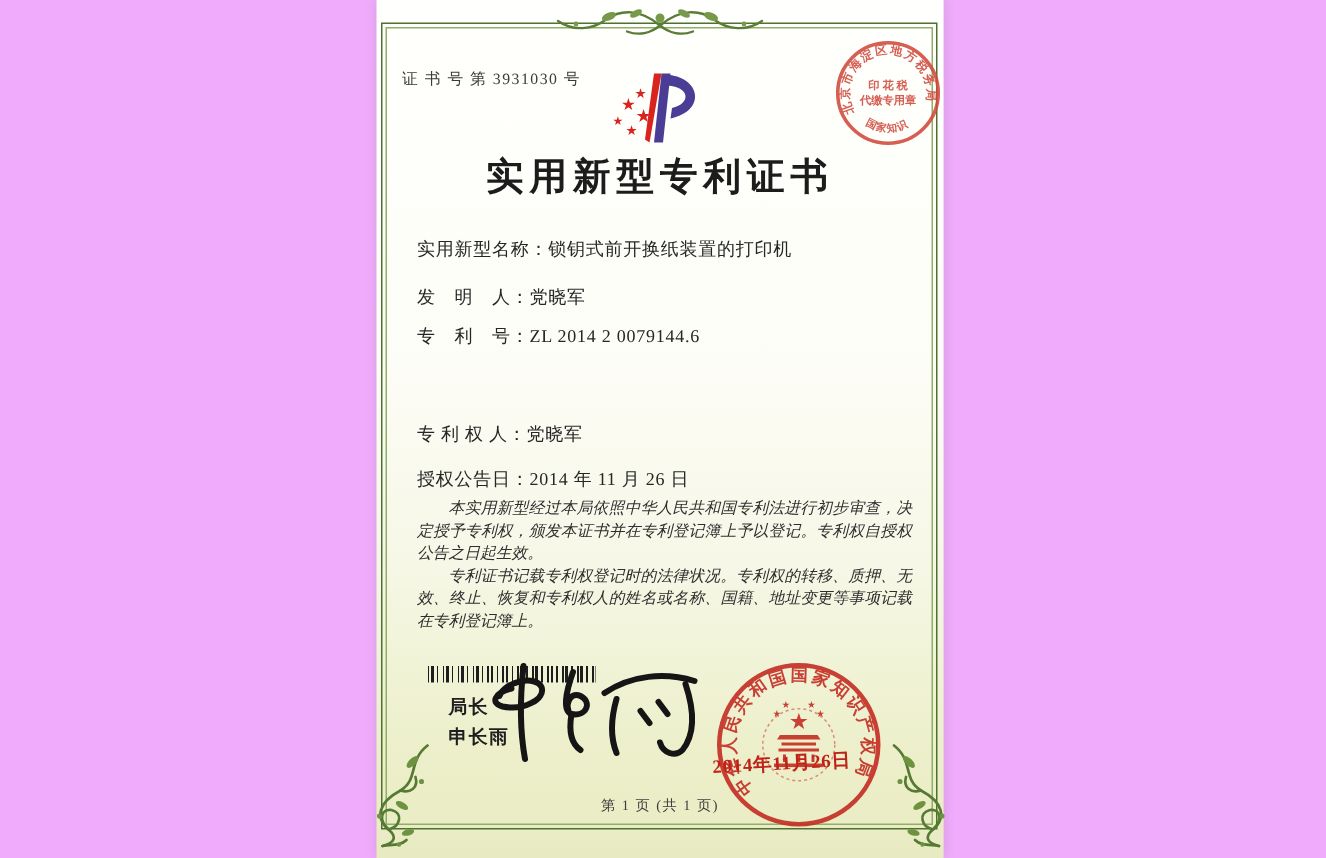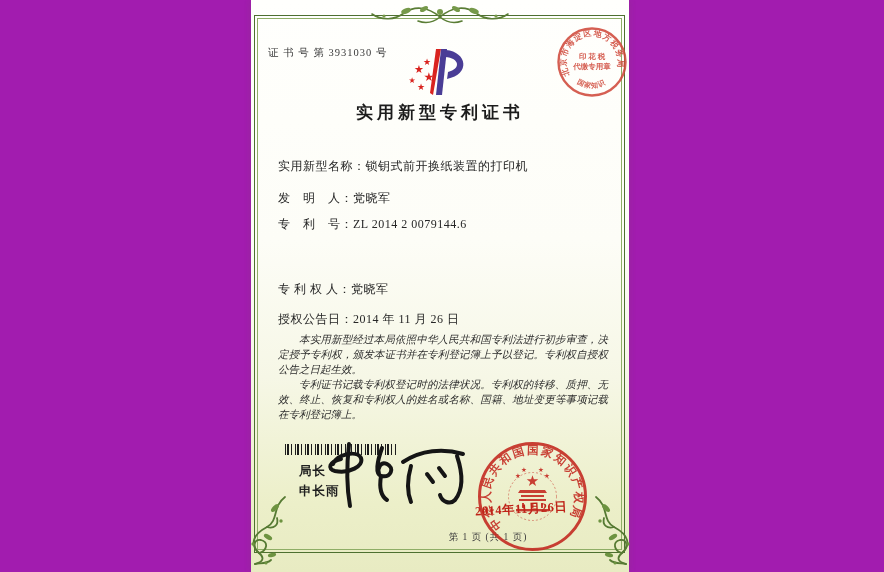--- a/index.html
+++ b/index.html
@@ -1,39 +1,39 @@
 <!DOCTYPE html>
 <html><head>
 <meta charset="utf-8">
 <style>
   html,body{margin:0;padding:0;}
   body{
     width:884px;height:572px;background:#ffffff;overflow:hidden;
     font-family:"Liberation Serif","DejaVu Serif",serif;
     position:relative;
   }
-  .stage{position:absolute;left:0;top:0;width:884px;height:572px;background:#a21caf;}
+  .stage{position:absolute;left:0;top:0;width:884px;height:572px;background:#f0abfc;}
   .paper{
     position:absolute;left:251px;top:0;width:378px;height:572px;
     background:linear-gradient(180deg,#fffffd 0%,#fdfdf7 42%,#f6f7e6 66%,#ecefc9 88%,#e8ebc2 100%);
     box-shadow:0 0 7px rgba(90,100,60,.18);
   }
   .frame{
     position:absolute;left:3px;top:15px;right:4px;bottom:19px;
     border:1.5px solid #4e7030;
     outline:1px solid #8fae66;outline-offset:-4px;
     pointer-events:none;
   }
   .cert-no{
     position:absolute;left:17px;top:46px;font-size:10.5px;color:#3a3a3a;letter-spacing:1px;
   }
   .logo{position:absolute;left:148px;top:43px;width:80px;height:54px;}
   .title{
     position:absolute;left:0;top:101px;width:100%;text-align:center;
-    font-size:17px;font-weight:600;color:#1c1c1c;letter-spacing:4px;
+    font-size:25px;font-weight:600;color:#1c1c1c;letter-spacing:4px;
   }
   .tax-seal{position:absolute;left:304px;top:25px;width:74px;height:74px;opacity:.88;z-index:5;}
   .field-row{position:absolute;left:27px;font-size:12px;color:#262626;letter-spacing:.5px;white-space:nowrap;}
   .field-row .lab{font-weight:400;}
   .body-text{
     position:absolute;left:27px;top:333px;width:330px;
     font-size:10.5px;line-height:14.9px;color:#2e2e2e;text-align:justify;font-style:italic;
   }
   .body-text p{margin:0;text-indent:2em;}
   .barcode{
@@ -44,21 +44,21 @@
   .director div{line-height:20px;letter-spacing:1px;}
   .signature{position:absolute;left:68px;top:438px;width:152px;height:74px;z-index:6;}
   .office-seal{position:absolute;left:225px;top:440px;width:113px;height:113px;opacity:.92;z-index:4;}
   .date-stamp{
     position:absolute;left:224px;top:501px;z-index:7;
     font-size:12.5px;font-weight:700;color:#bf2318;letter-spacing:.5px;
     transform:rotate(-3deg);white-space:nowrap;
   }
   .footer-page{
     position:absolute;left:0;top:531px;width:100%;text-align:center;
-    font-size:9.5px;color:#3c3c3c;letter-spacing:1px;padding-left:48px;
+    font-size:9.5px;color:#3c3c3c;letter-spacing:1px;
   }
   .ornament-top{position:absolute;left:50%;top:2px;transform:translateX(-50%);width:152px;height:28px;z-index:3;}
   .flourish{position:absolute;width:48px;height:72px;z-index:3;}
   .flourish.bl{left:-10px;top:494px;}
   .flourish.br{left:341px;top:494px;transform:scaleX(-1);}
 </style>
 </head>
 <body>
 
 <div class="stage">

